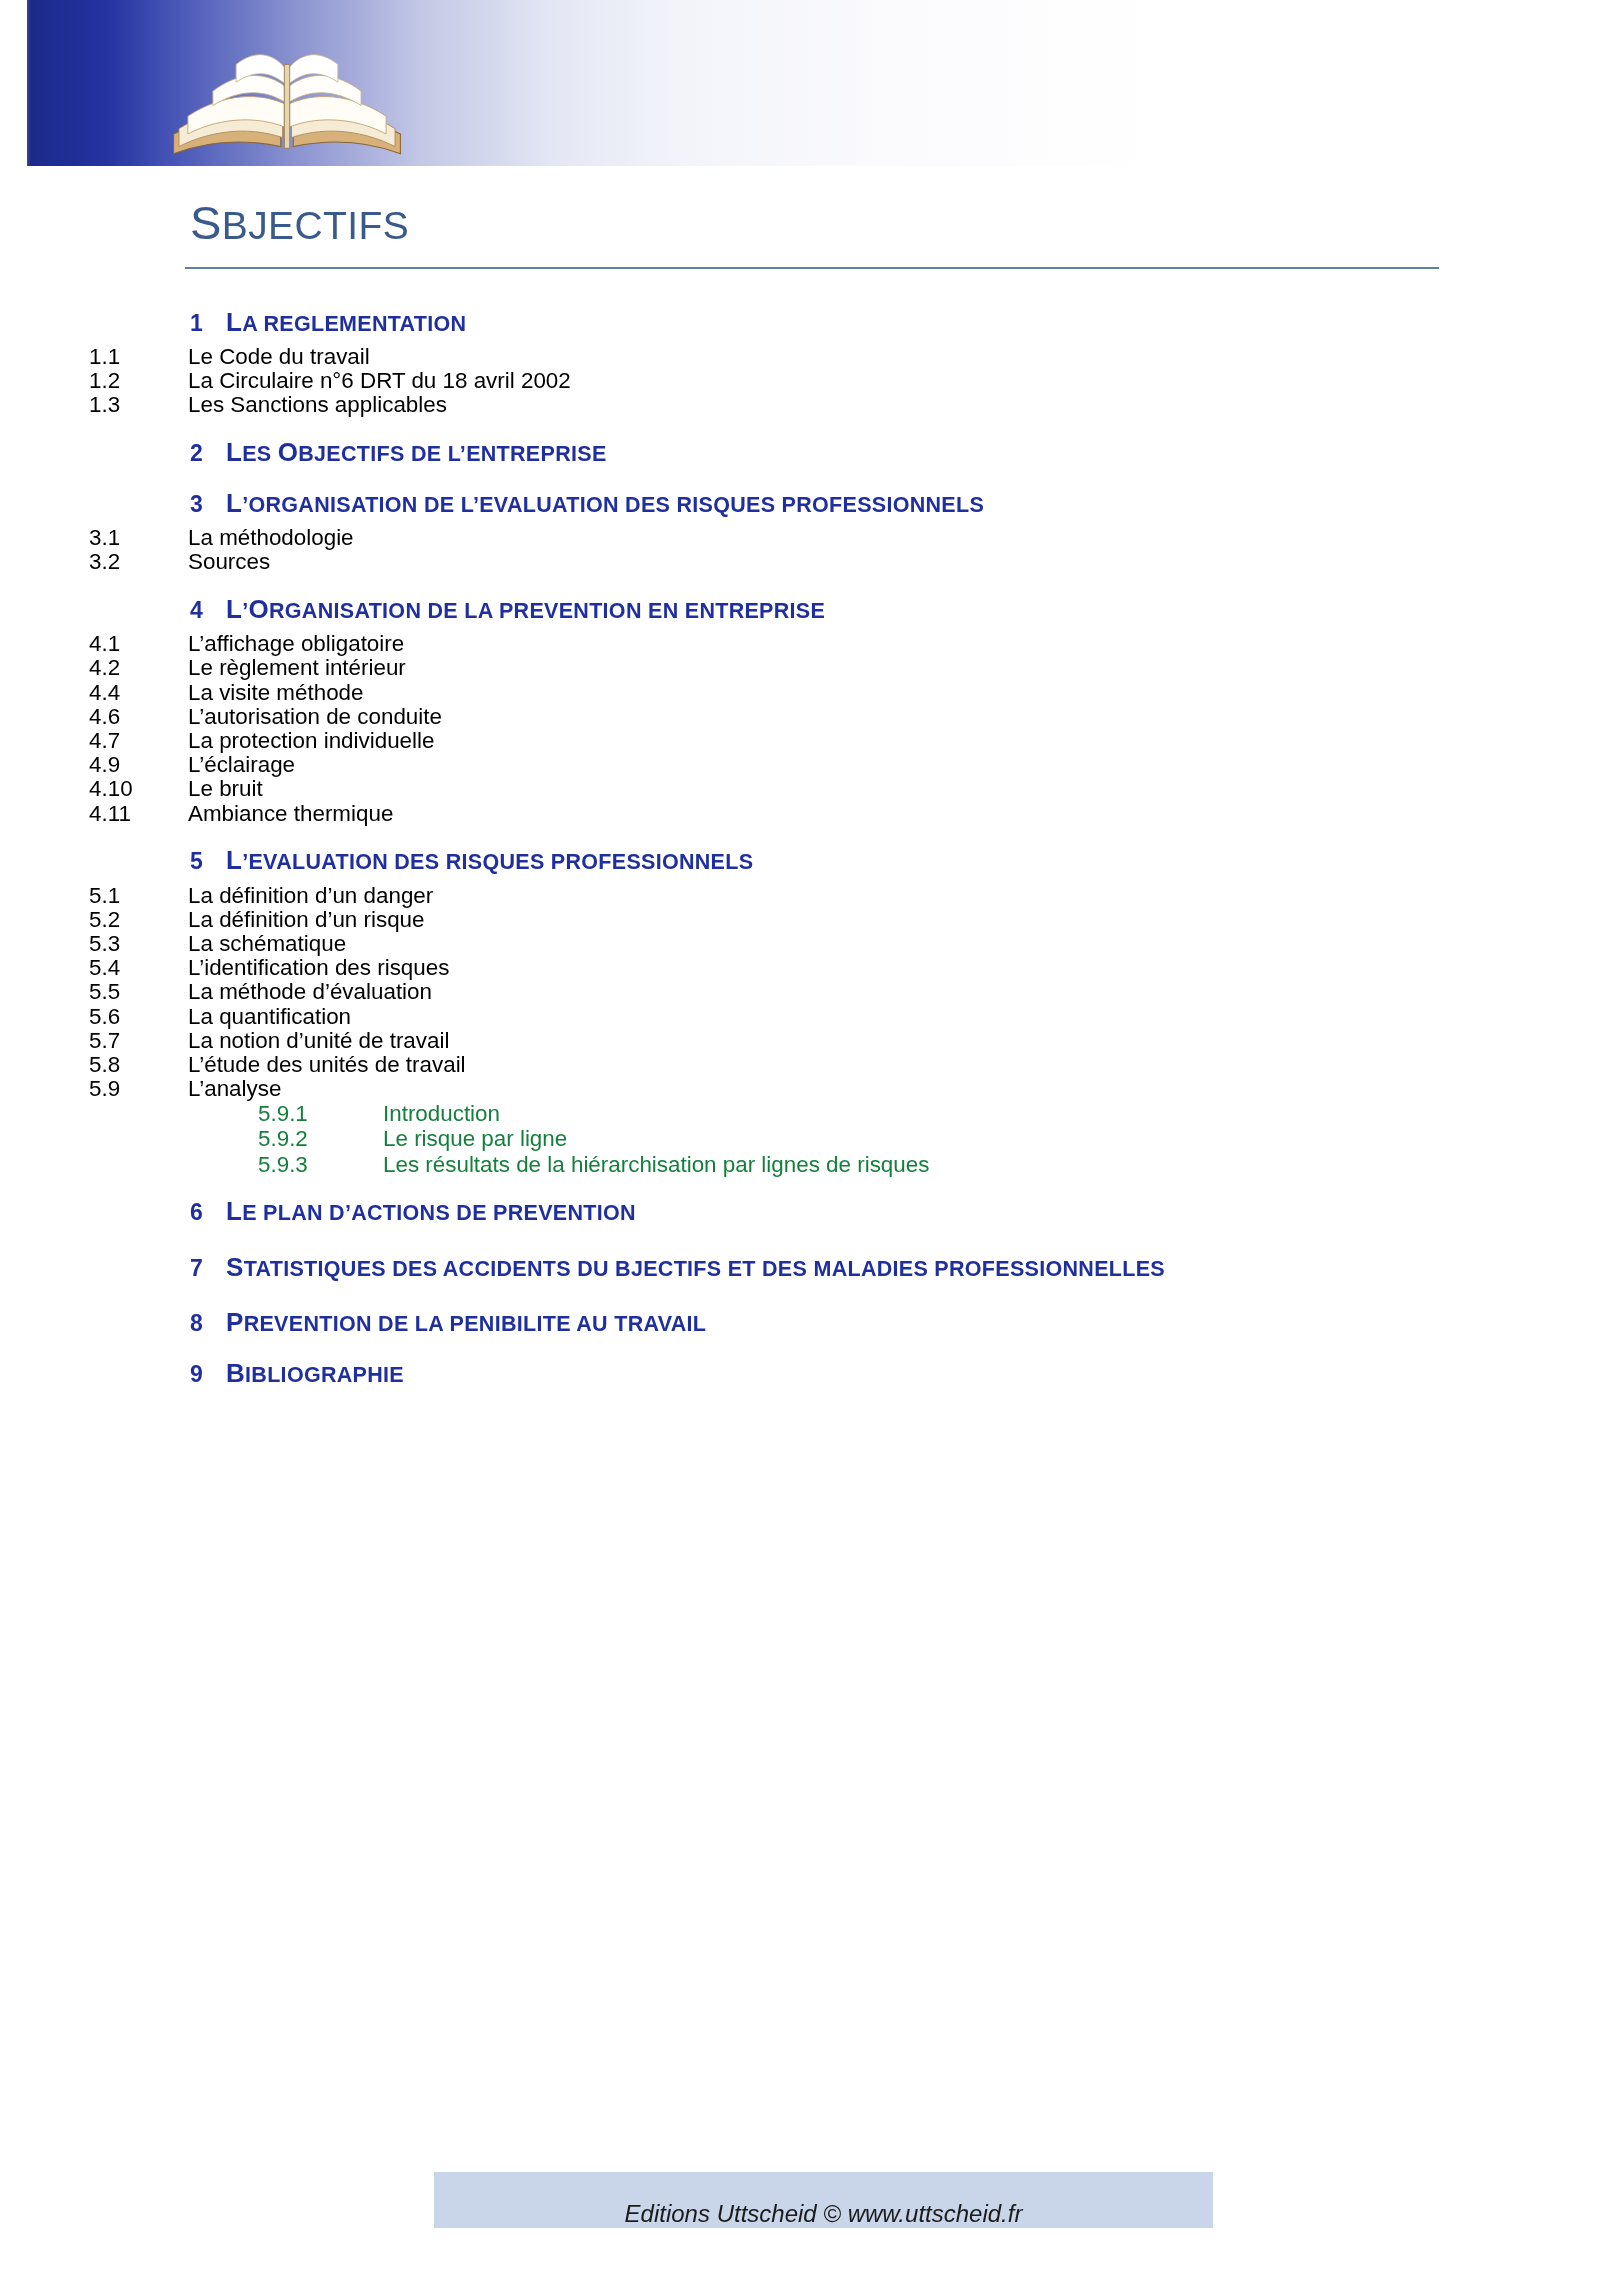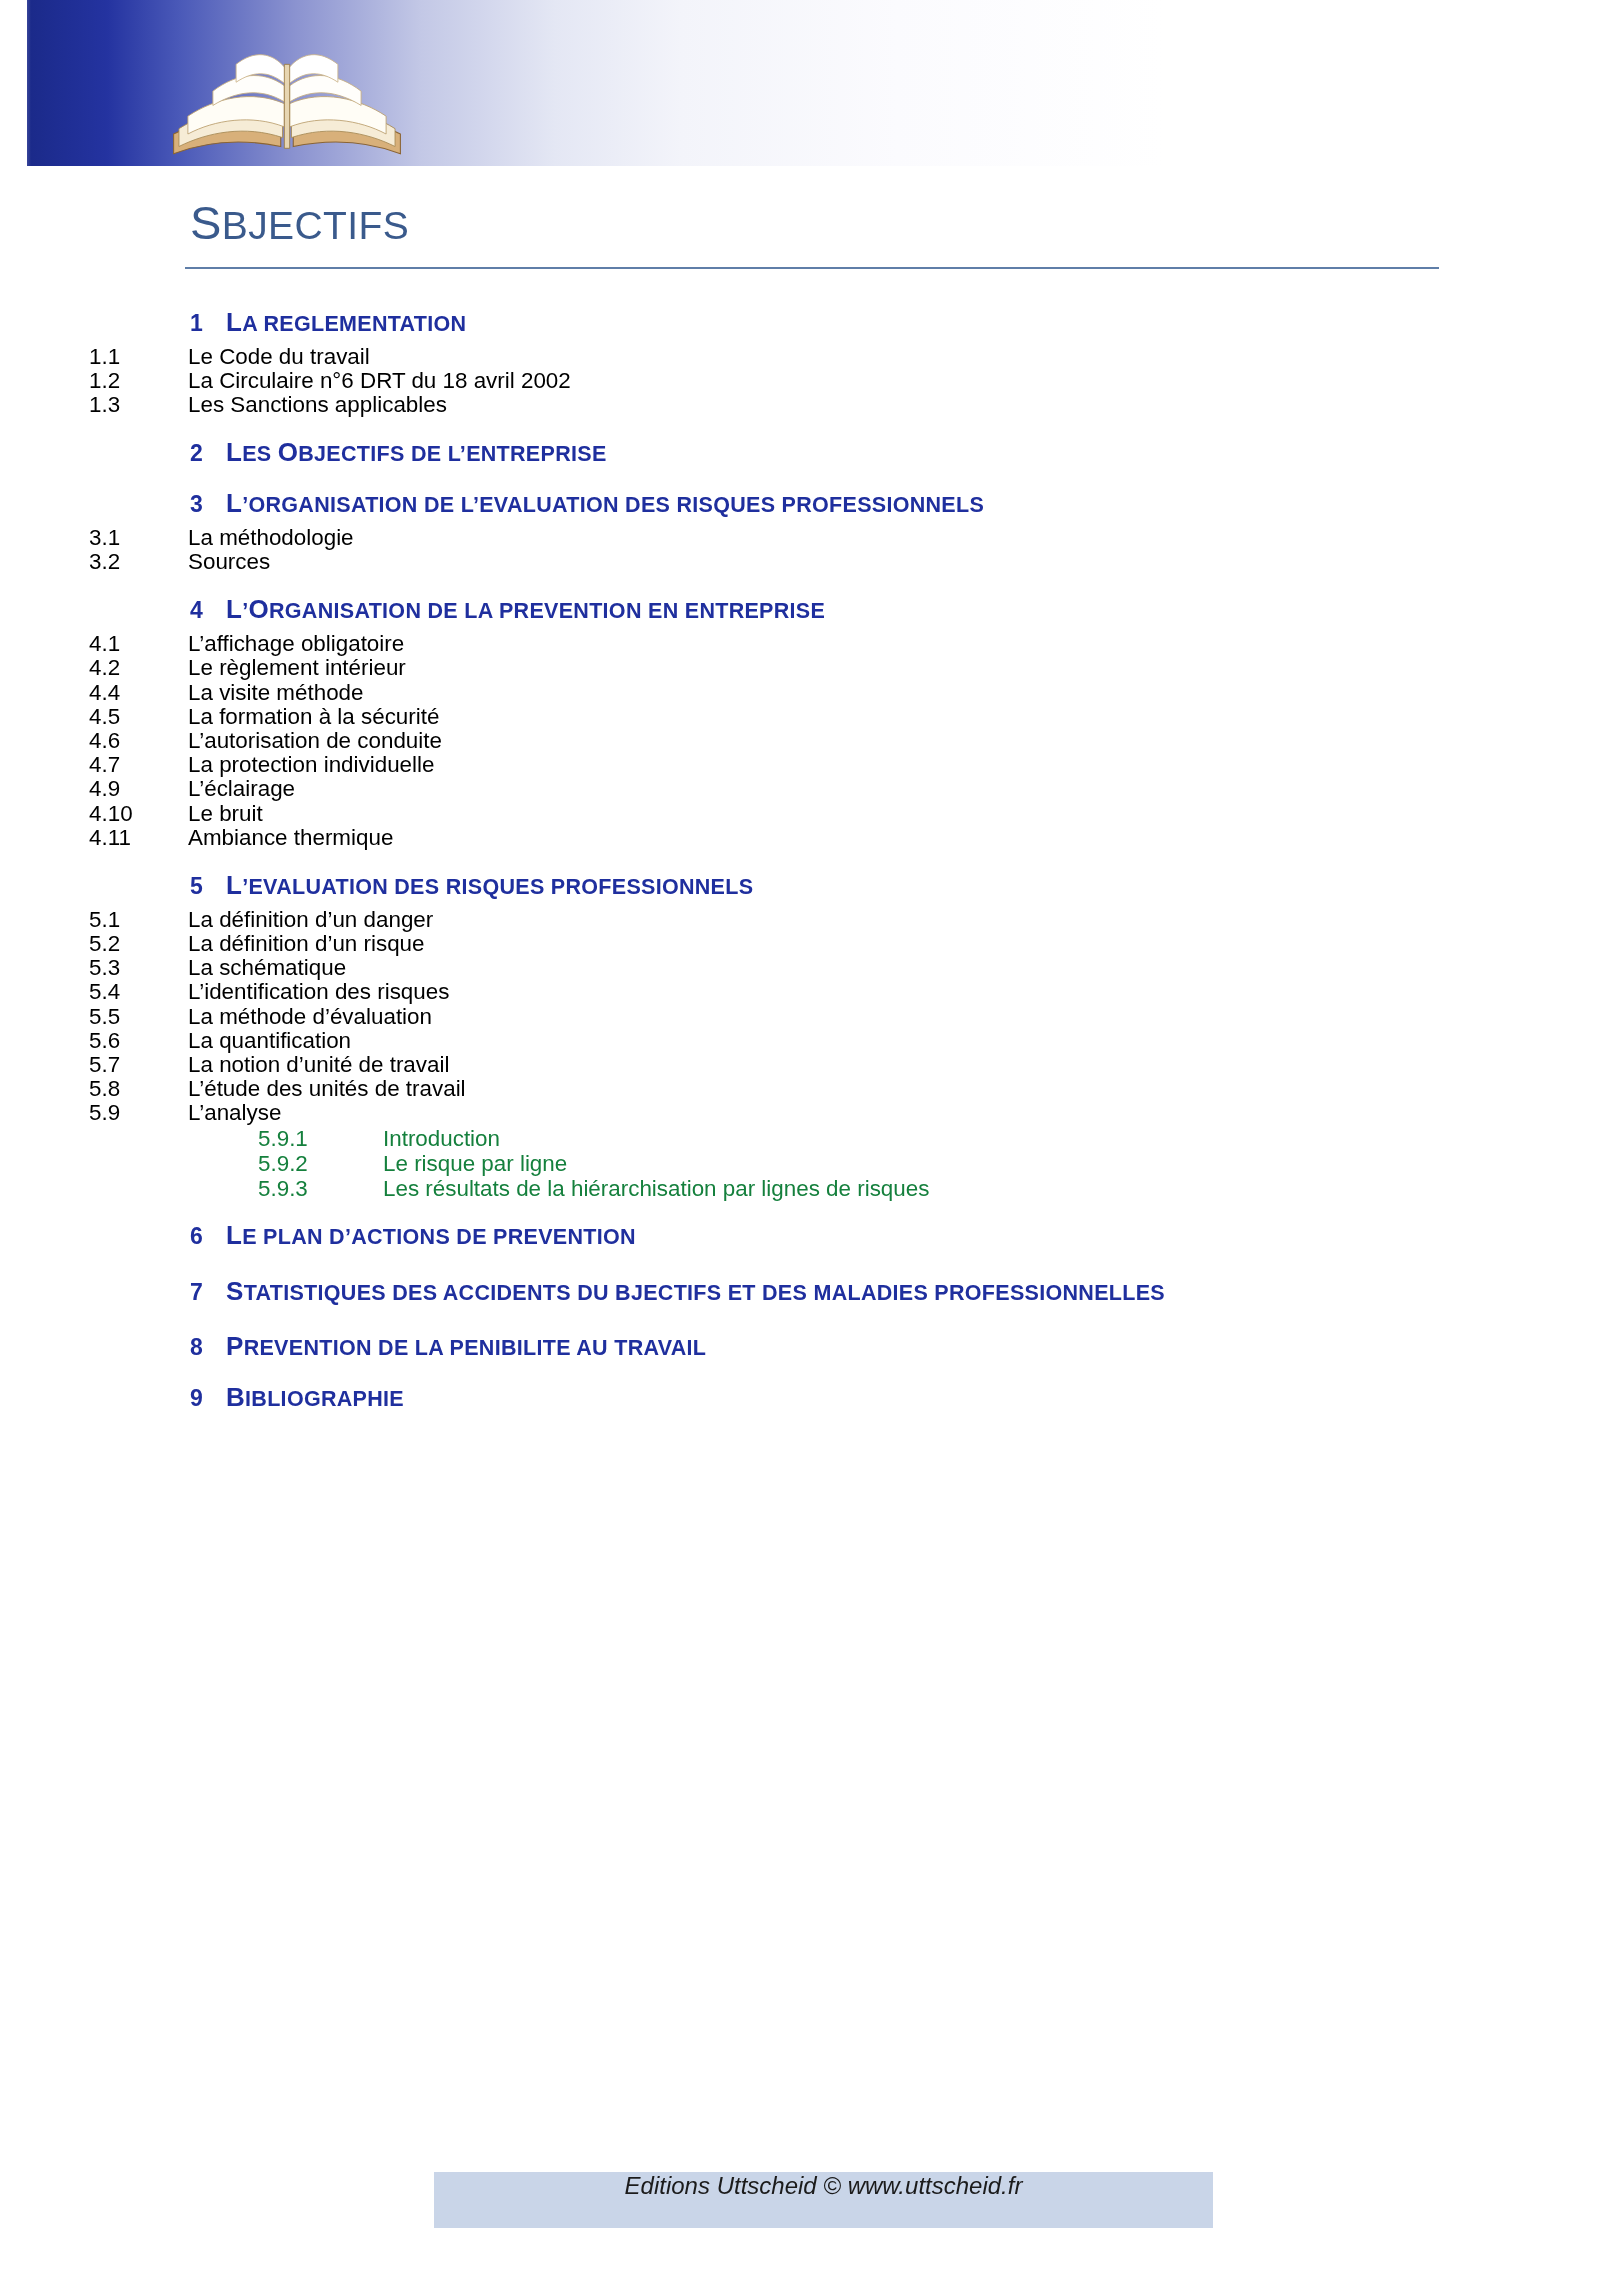--- a/index.html
+++ b/index.html
@@ -136,21 +136,21 @@
 
   
   .footer {
     position: absolute;
     left: 434px;
     top: 2172px;
     width: 779px;
     height: 56px;
     background: #c9d5e8;
     display: flex;
-    align-items: flex-start;
+    align-items: flex-end;
     justify-content: center;
   }
   .footer span {
     font-style: italic;
     font-size: 24px;
     color: #1b1b1b;
   }
 </style>
 </head>
 <body>
@@ -237,24 +237,20 @@
       </div>
       <div class="lvl2">
         <span class="num">4.2</span>
         <span class="txt">Le règlement intérieur</span>
       </div>
       <div class="lvl2">
         <span class="num">4.4</span>
         <span class="txt">La visite méthode</span>
       </div>
       <div class="lvl2">
-        <span class="num">4.5</span>
-        <span class="txt">La formation à la sécurité</span>
-      </div>
-      <div class="lvl2">
         <span class="num">4.6</span>
         <span class="txt">L’autorisation de conduite</span>
       </div>
       <div class="lvl2">
         <span class="num">4.7</span>
         <span class="txt">La protection individuelle</span>
       </div>
       <div class="lvl2">
         <span class="num">4.9</span>
         <span class="txt">L’éclairage</span>

